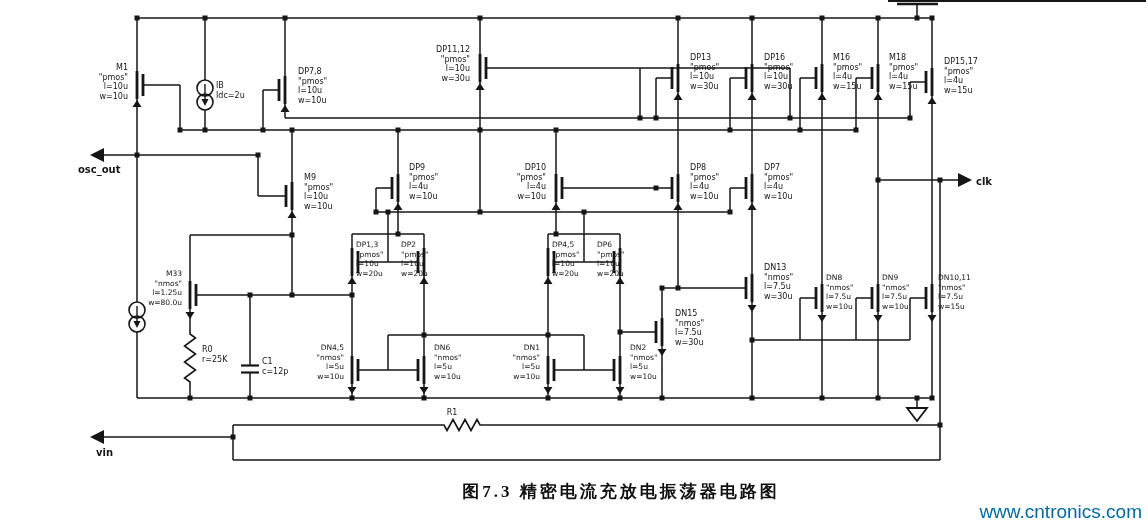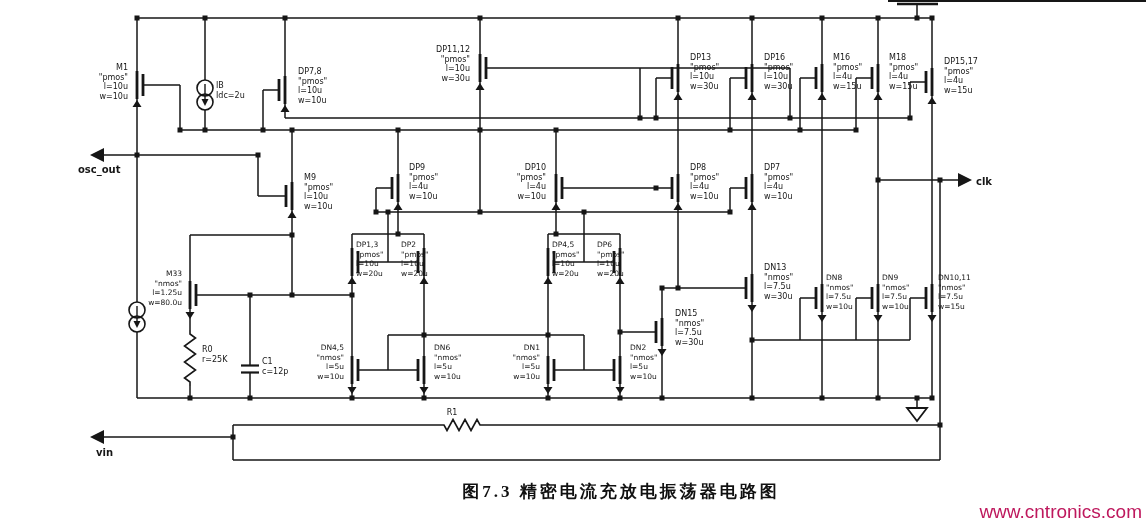--- a/index.html
+++ b/index.html
@@ -2,21 +2,21 @@
 <html><head>
 <meta charset="utf-8">
 <style>
   html,body{margin:0;padding:0;background:#e8e8e8;}
   #stage{position:relative;width:1148px;height:528px;background:#ffffff;overflow:hidden;
          font-family:"DejaVu Sans","Liberation Sans",sans-serif;}
   #schem{position:absolute;left:0;top:0;}
   #caption{position:absolute;left:0;top:480px;width:1148px;text-align:center;
            font-family:"Liberation Serif","DejaVu Serif",serif;
            font-size:17px;font-weight:bold;color:#111;letter-spacing:3px;margin-left:47px;}
-  #watermark{position:absolute;right:6px;top:501px;font-size:19px;color:#be185d;
+  #watermark{position:absolute;right:6px;top:501px;font-size:19px;color:#0369a1;
              font-family:"Liberation Sans","DejaVu Sans",sans-serif;}
   text{font-family:"DejaVu Sans","Liberation Sans",sans-serif;}
 </style>
 </head>
 <body>
 
 <div id="stage">
   <svg id="schem" width="1148" height="478" viewBox="0 0 1148 478">
       <polyline points="137,18 930,18" fill="none" stroke="#161616" stroke-width="1.5"></polyline>
       <polyline points="137,18 137,57" fill="none" stroke="#161616" stroke-width="1.5"></polyline>

